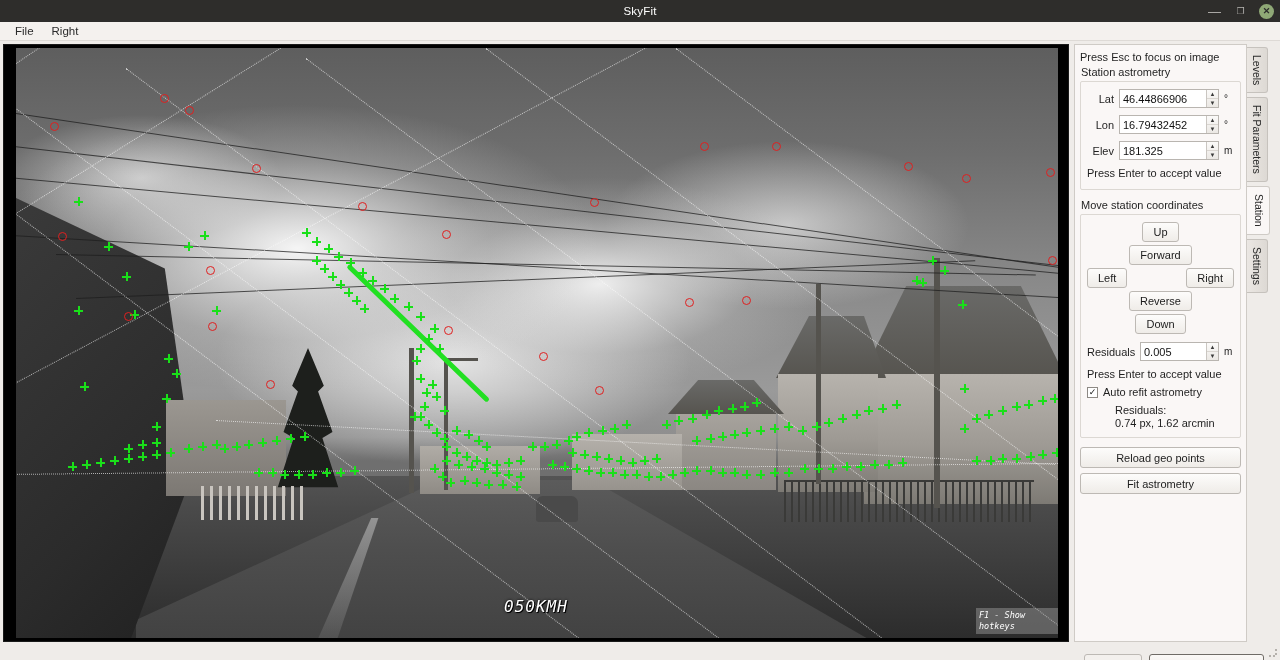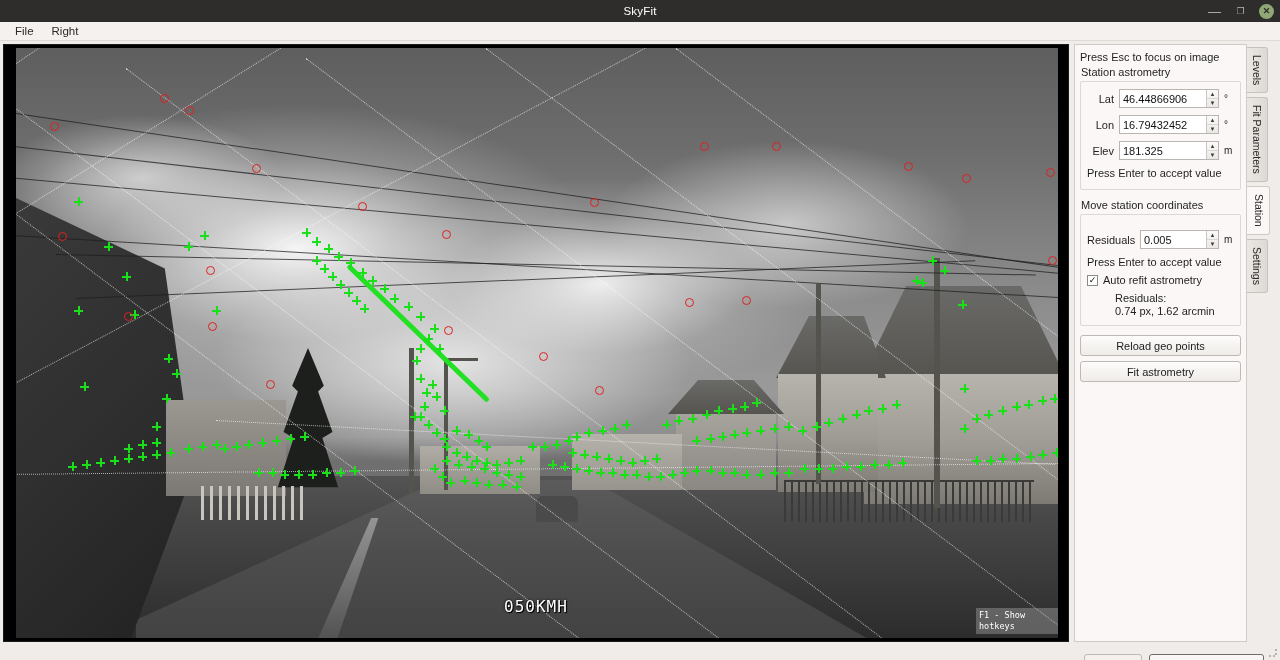--- a/index.html
+++ b/index.html
@@ -59,20 +59,21 @@
     width: 1066px; height: 598px;
     background: #000;
     position: relative; overflow: hidden;
     border: 1px solid #1a1a1a;
   }
   .scene {
     position: absolute; left: 12px; top: 3px;
     width: 1042px; height: 590px;
     overflow: hidden;
     background: #2a2a2a;
+    font-style: italic;
   }
   
   .sky {
     position: absolute; inset: 0;
     background:
       radial-gradient(ellipse 420px 200px at 27% 34%, rgba(255,255,255,.92) 0%, rgba(230,230,230,.25) 46%, rgba(0,0,0,0) 72%),
       radial-gradient(ellipse 300px 140px at 56% 40%, rgba(255,255,255,.85) 0%, rgba(220,220,220,.2) 50%, rgba(0,0,0,0) 76%),
       radial-gradient(ellipse 260px 120px at 74% 30%, rgba(250,250,250,.6) 0%, rgba(0,0,0,0) 70%),
       radial-gradient(ellipse 200px 90px at 12% 22%, rgba(255,255,255,.6) 0%, rgba(0,0,0,0) 70%),
       radial-gradient(ellipse 340px 150px at 42% 53%, rgba(255,255,255,.75) 0%, rgba(0,0,0,0) 70%),
@@ -633,20 +634,30 @@
           </span>
         </span>
         <span class="unit">m</span>
       </div>
       <div class="hint" style="margin-top:6px;">Press Enter to accept value</div>
     </div>
 
     <div class="sect-label">Move station coordinates</div>
 
     <div class="groupbox">
+      <div class="nav-grid">
+        <button class="btn">Up</button>
+        <button class="btn">Forward</button>
+        <div class="nav-mid">
+          <button class="btn">Left</button>
+          <button class="btn">Right</button>
+        </div>
+        <button class="btn">Reverse</button>
+        <button class="btn">Down</button>
+      </div>
 
       <div class="field-row" style="margin-top:8px;">
         <span class="field-label" style="width:48px;">Residuals</span>
         <span class="spin">
           <input type="text" value="0.005" style="">
           <span class="spin-btns">
             <div>▲</div>
             <div>▼</div>
           </span>
         </span>

